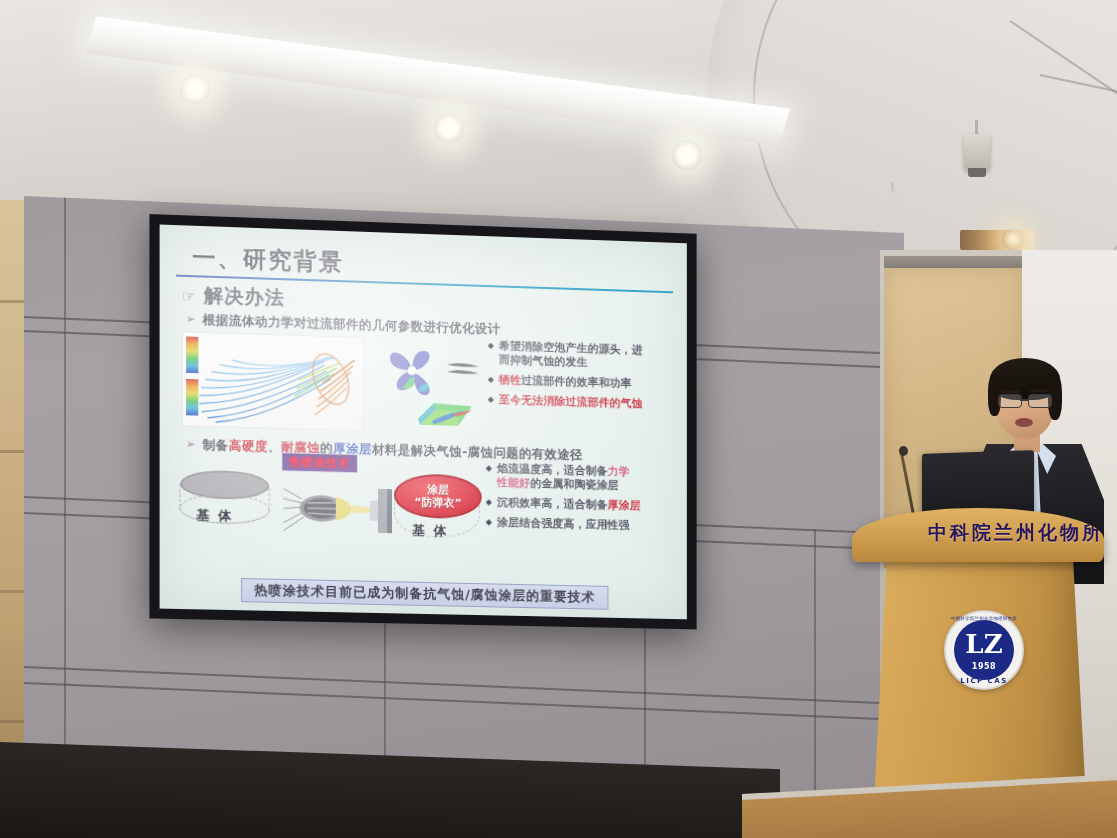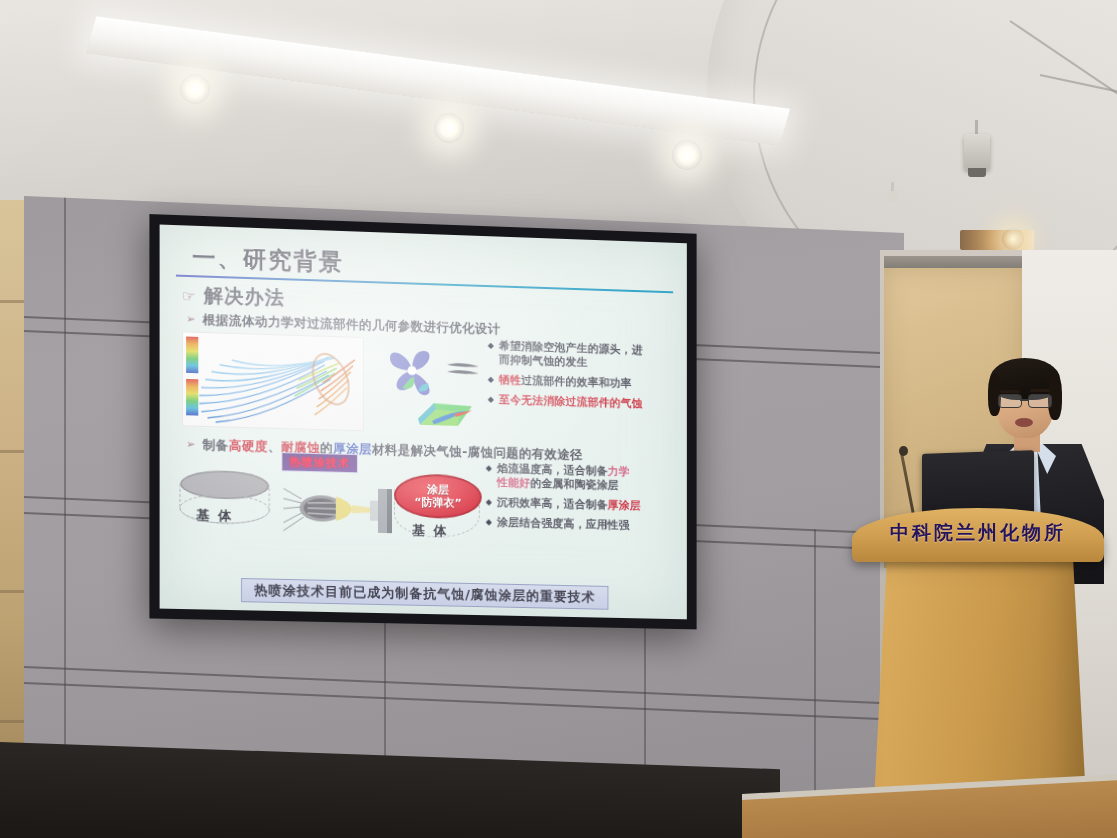--- a/index.html
+++ b/index.html
@@ -240,21 +240,21 @@
 
   
   .podium-top{
     position:absolute;left:852px;top:508px;width:252px;height:54px;
     background:linear-gradient(180deg,#e0b264,#cf9d4f 55%,#b9873d);
     border-radius:50% 50% 6px 6px / 58% 58% 8px 8px;
     box-shadow:0 4px 10px rgba(0,0,0,.35);
     overflow:hidden;
   }
   .podium-text{
-    position:absolute;left:0;right:0;top:12px;text-align:center;
+    position:absolute;left:0;right:0;top:12px;text-align:right;
     font-family:"DejaVu Serif",serif;font-weight:700;font-size:19px;
     color:#24145e;letter-spacing:3px;
     text-shadow:0 1px 0 rgba(255,230,180,.5);
   }
   .podium-body{
     position:absolute;left:872px;top:556px;width:216px;height:282px;
     background:linear-gradient(100deg,#dcae60,#cb9a4c 50%,#a87e3b);
     clip-path:polygon(7% 0,93% 0,100% 100%,0 100%);
     box-shadow:inset -18px 0 30px rgba(80,50,10,.25);
   }
@@ -601,18 +601,26 @@
 
   <div class="mic"></div>
   <div class="mic-head"></div>
   <div class="laptop"></div>
 
   <div class="podium-body"></div>
   <div class="podium-top">
     <div class="podium-text">中科院兰州化物所</div>
   </div>
 
+  <div class="emblem">
+    <div class="emblem-ring-top">中国科学院兰州化学物理研究所</div>
+    <div class="emblem-inner">
+      <span class="emblem-glyph">LZ</span>
+      <span class="emblem-year">1958</span>
+    </div>
+    <div class="emblem-ring-bot">LICP  CAS</div>
+  </div>
 
   <div class="baseboard"></div>
   <div class="stage-edge"></div>
   <div class="stage-wood"></div>
 
 </div>
 
 </body></html>

